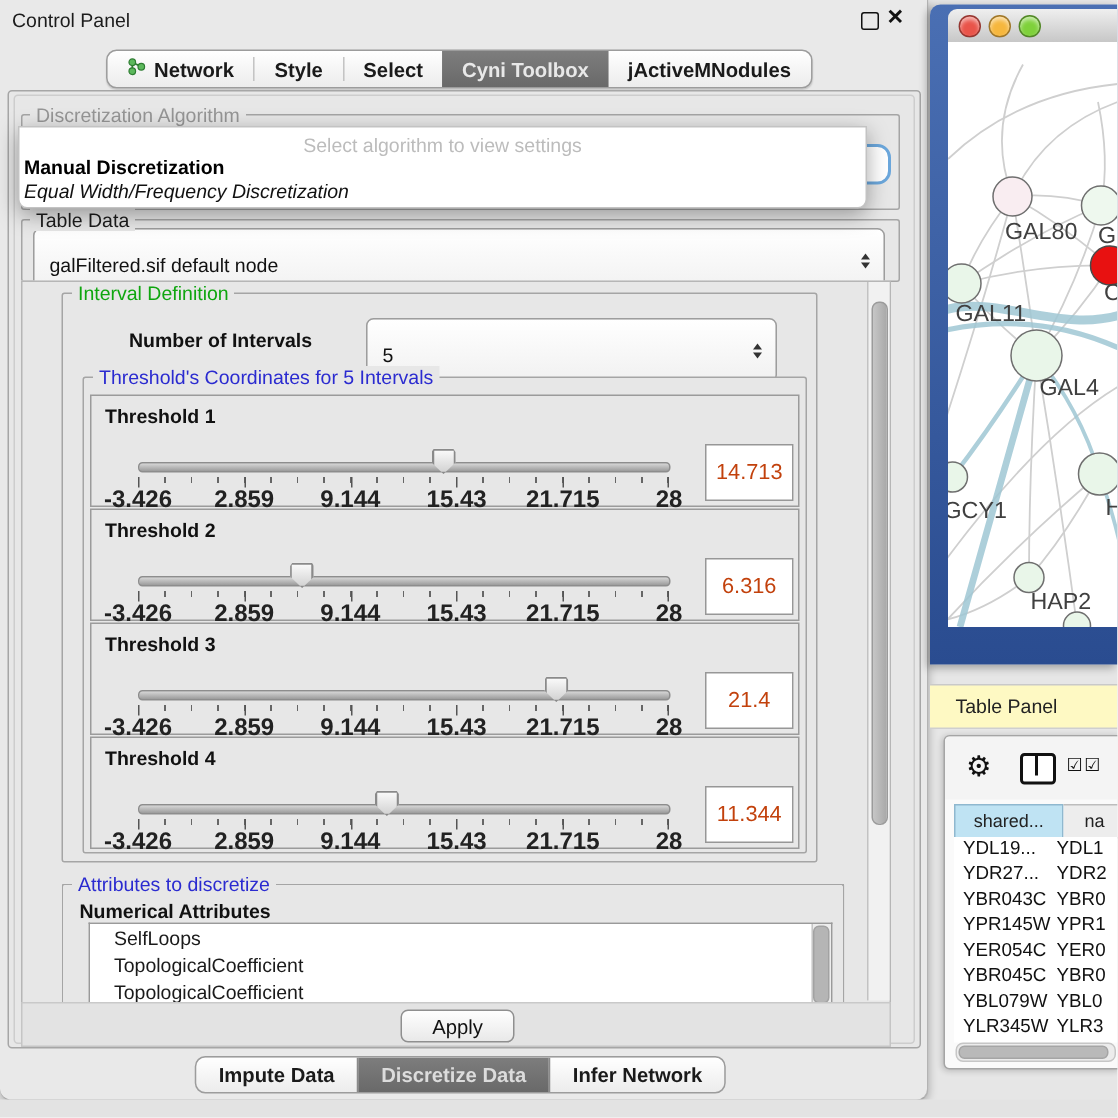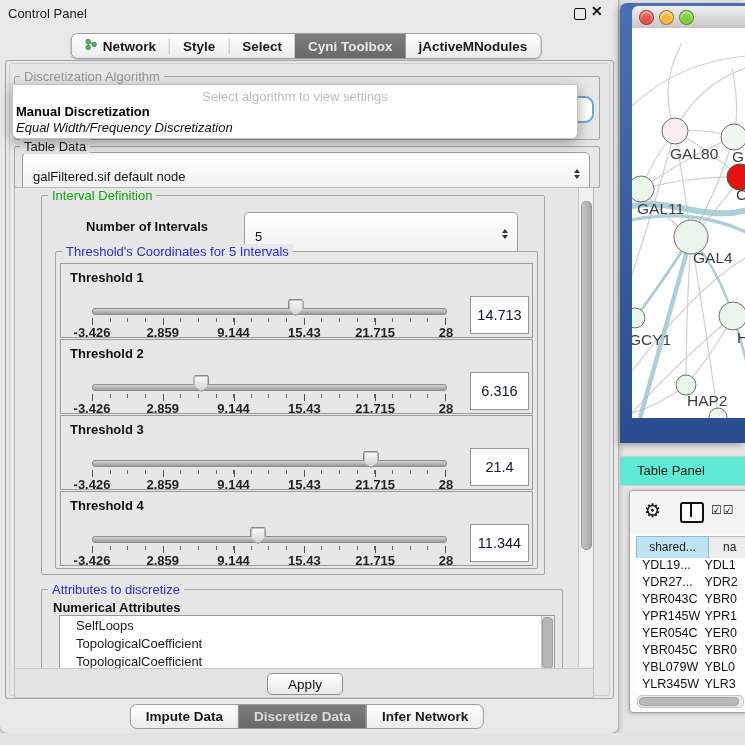--- a/index.html
+++ b/index.html
@@ -68,24 +68,24 @@
   .thumb-zone{position:absolute;left:31px;top:35px;width:353px;height:18px;}
   .thumb{position:absolute;top:0;width:16px;height:17px;transform:translateX(-8px);
     clip-path:polygon(10% 0,90% 0,100% 14%,100% 55%,50% 100%,0 55%,0 14%);
     background:linear-gradient(#fdfdfd,#cfcfcf);box-shadow:inset 0 0 0 1.5px #8a8a8a;}
   .ticks{position:absolute;left:31px;top:54px;width:354px;height:7px;
     background-image:repeating-linear-gradient(90deg,#666 0 1px,transparent 1px 17.65px);
     background-size:100% 4px;background-repeat:no-repeat;}
   .ticks i{position:absolute;top:0;width:1px;height:7px;background:#555;}
   .p0{left:0;} .p1{left:20%;} .p2{left:40%;} .p3{left:60%;} .p4{left:80%;} .p5{left:calc(100% - 1px);}
   .tick-labels{position:absolute;left:31px;top:61px;width:354px;height:11px;}
-  .tick-labels span{position:absolute;transform:translateX(-50%);font-size:13px;font-weight:bold;color:#222;white-space:nowrap;}
+  .tick-labels span{position:absolute;transform:translateX(-50%);font-size:16px;font-weight:bold;color:#222;white-space:nowrap;}
   .tick-labels .p5{left:100%;}
   .val{position:absolute;left:409px;top:32px;width:57px;height:36px;background:#fff;border:1px solid #979797;
-    font-size:14.5px;line-height:36px;text-align:center;color:#0f172a;}
+    font-size:14.5px;line-height:36px;text-align:center;color:#c2410c;}
 
   
   .attr-list{position:absolute;left:58px;top:614px;width:494px;height:54px;background:#fff;
     border:1px solid #9a9a9a;border-bottom:none;overflow:hidden;}
   .attr-item{font-size:13px;color:#1a1a1a;padding:2px 0 0 16px;height:16px;}
   .list-scroll{position:absolute;right:0;top:0;width:12px;height:54px;background:#ededed;border-left:1px solid #c6c6c6;}
   .list-thumb{position:absolute;right:1px;top:1px;width:9px;height:50px;border-radius:4px;background:#b5b5b5;border:1px solid #a2a2a2;}
 
   
   .apply-strip{position:absolute;left:14px;top:668px;width:578px;height:28px;background:#e3e3e3;border:1px solid #c5c5c5;border-top:1px solid #c9c9c9;}
@@ -103,21 +103,21 @@
     background:linear-gradient(180deg,#4a6fb3,#2a4c90);border-radius:7px 0 0 0;box-shadow:-2px 2px 6px rgba(0,0,0,.3);}
   .net-titlebar{position:absolute;left:12px;top:3px;width:113px;height:22px;border-radius:6px 0 0 0;
     background:linear-gradient(#efefef,#c7c7c7);border-bottom:1px solid #8e8e8e;}
   .tl{position:absolute;top:4px;width:13px;height:13px;border-radius:50%;border:1px solid rgba(0,0,0,.35);
     box-shadow:inset 0 2px 3px rgba(255,255,255,.6);}
   .tl.r{left:7px;} .tl.y{left:27px;} .tl.g{left:47px;}
   .net-canvas{position:absolute;left:12px;top:25px;width:113px;height:390px;background:#fff;overflow:hidden;}
   .net-canvas svg{display:block;}
 
   
-  .tp-bar{position:absolute;left:620px;top:456px;width:125px;height:28px;background:#5eead4;
+  .tp-bar{position:absolute;left:620px;top:456px;width:125px;height:28px;background:#fef9c3;
     border-top:1px solid #c9c9c9;border-bottom:1px solid #cfcfcf;}
   .tp-bar span{position:absolute;left:17px;top:6px;font-size:13px;color:#222;}
   .twin{position:absolute;left:629px;top:490px;width:116px;height:221px;background:#fafafa;
     border:1px solid #a5a5a5;border-radius:4px 0 0 4px;box-shadow:-1px 1px 4px rgba(0,0,0,.2);overflow:hidden;}
   .twin-toolbar{position:absolute;left:0;top:0;width:116px;height:42px;background:#f4f4f4;}
   .gear{position:absolute;left:14px;top:8px;font-size:19px;color:#111;}
   .col-icon{position:absolute;left:50px;top:11px;width:20px;height:17px;border:2px solid #111;border-radius:3px;background:#fff;}
   .col-icon::after{content:"";position:absolute;left:8px;top:0;width:2px;height:13px;background:#111;}
   .checks{position:absolute;left:81px;top:12px;font-size:12px;letter-spacing:1px;color:#111;}
   .thead{position:absolute;left:6px;top:45px;height:21px;display:flex;}

